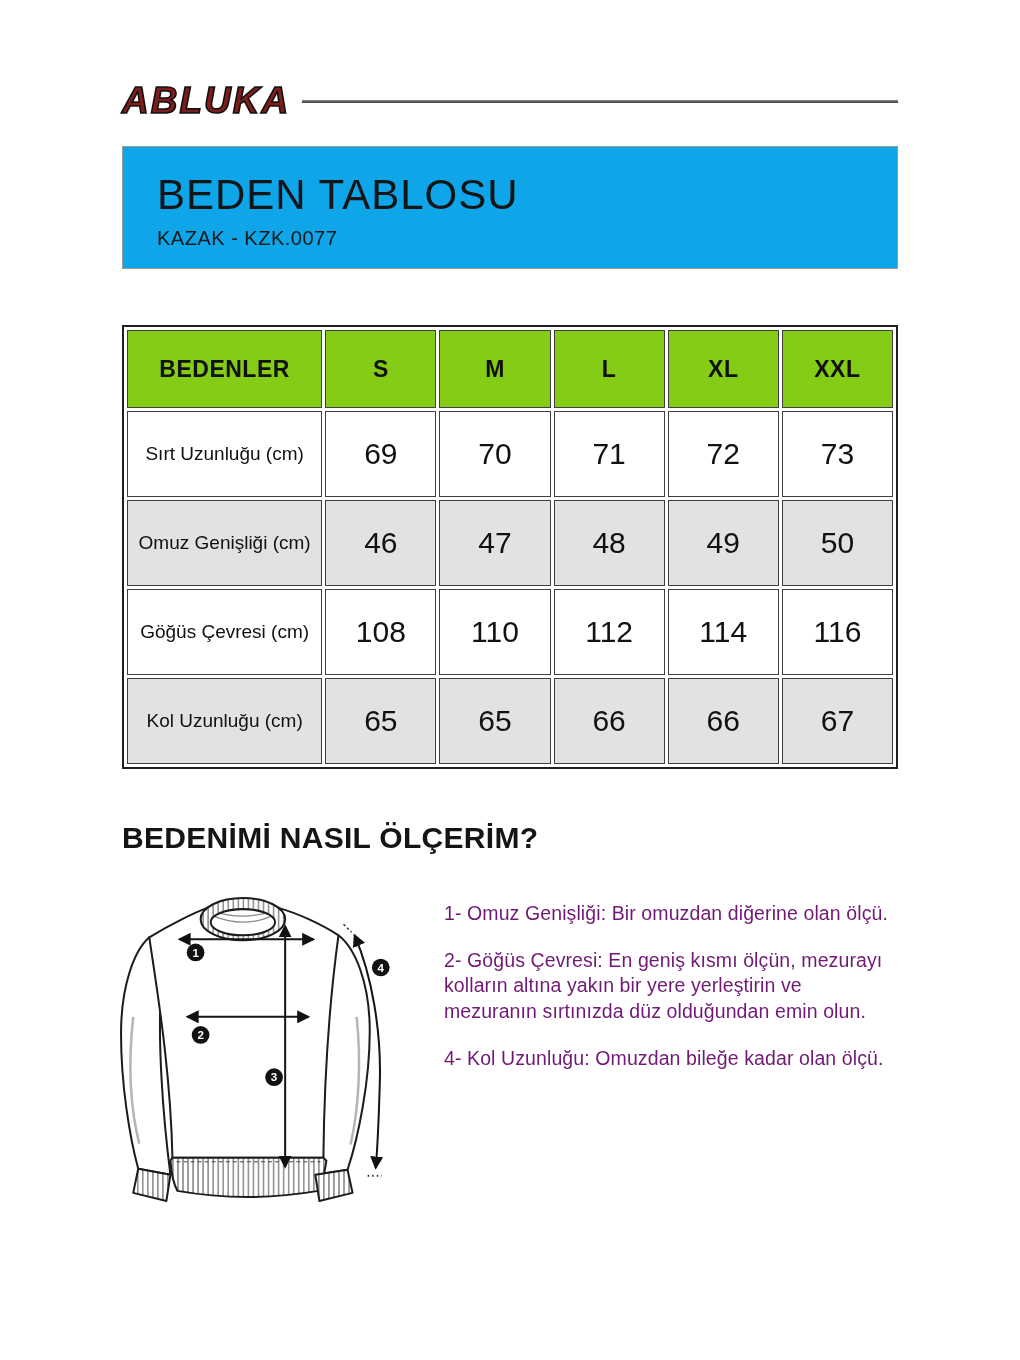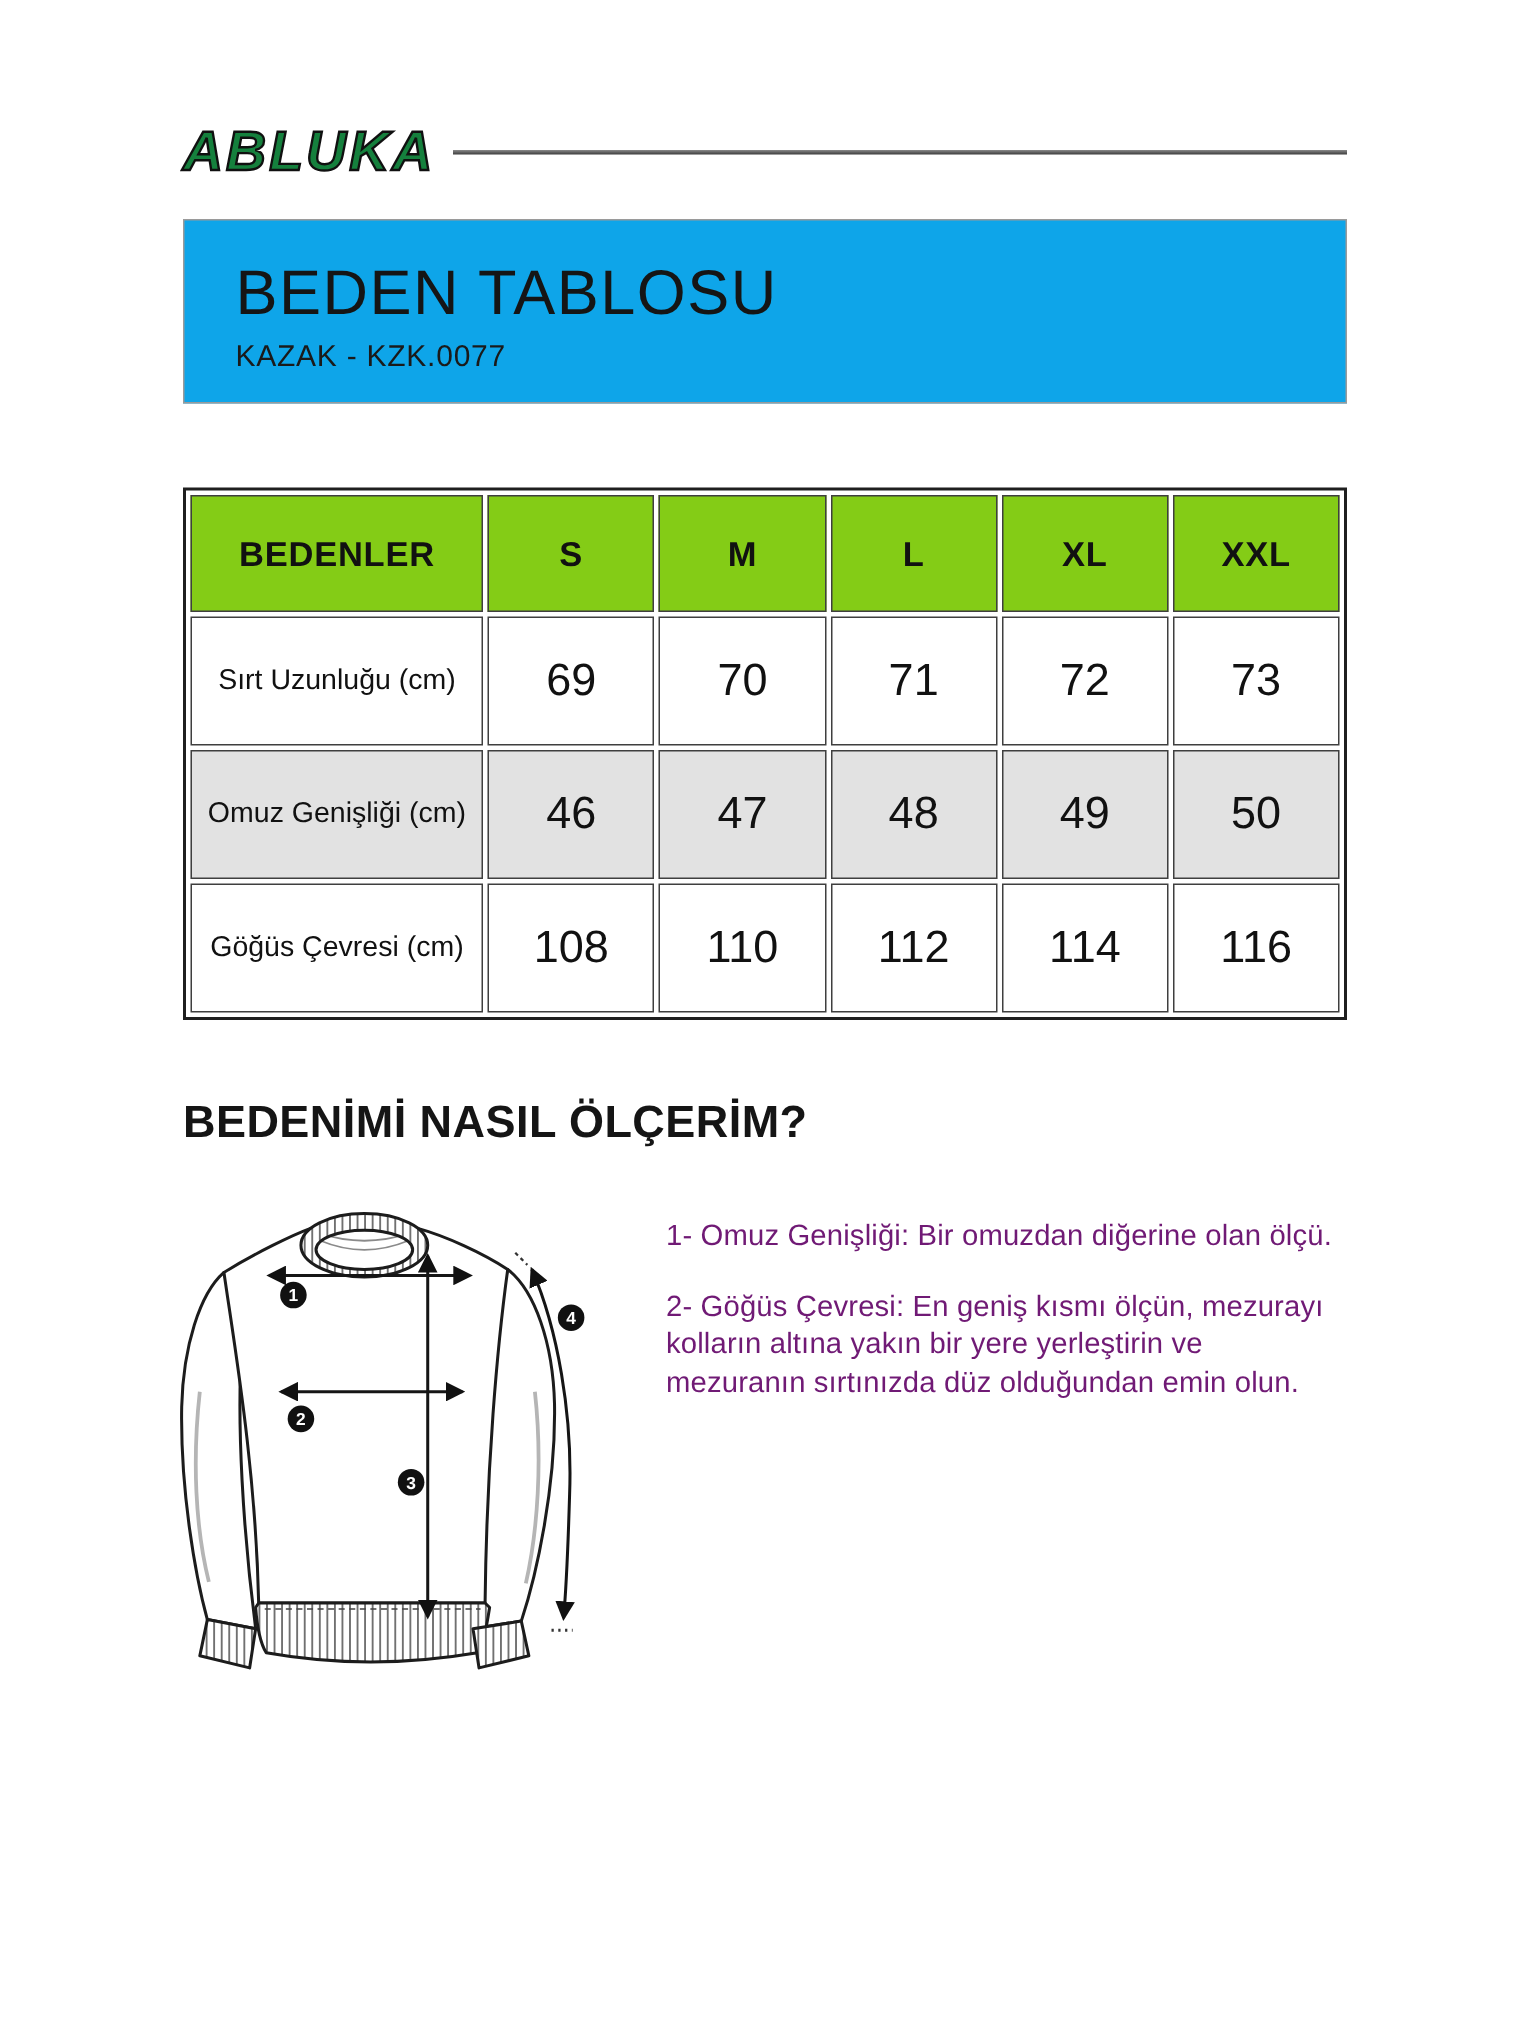--- a/index.html
+++ b/index.html
@@ -7,21 +7,21 @@
     width:1020px; height:1360px;
     font-family:"Liberation Sans", sans-serif;
     color:#111; position:relative; overflow:hidden;
   }
   .page { padding:80px 122px 0 122px; }
 
   
   .brand-row { display:flex; align-items:center; }
   .logo {
     font-size:37px; font-weight:bold; font-style:italic;
-    letter-spacing:2px; color:#15803d;
+    letter-spacing:2px; color:#7f1d1d;
     -webkit-text-stroke:1.6px #101010; white-space:nowrap;
   }
   .brand-rule { flex:1; height:3px; margin-left:12px;
     background:linear-gradient(to bottom,#8a8a8a,#3c3c3c); }
 
   
   .title-box { margin-top:24px; border:1px solid #9a9a9a; background:#0ea5e9;
     padding:24px 32px 18px 34px; }
   .title-box h1 { margin:0; font-size:42px; font-weight:normal;
     letter-spacing:1px; color:#151515; }
@@ -111,20 +111,28 @@
         <td class="val">50</td>
       </tr>
       <tr>
         <td class="rowlabel">Göğüs Çevresi (cm)</td>
         <td class="val">108</td>
         <td class="val">110</td>
         <td class="val">112</td>
         <td class="val">114</td>
         <td class="val">116</td>
       </tr>
+      <tr>
+        <td class="rowlabel">Kol Uzunluğu (cm)</td>
+        <td class="val">65</td>
+        <td class="val">65</td>
+        <td class="val">66</td>
+        <td class="val">66</td>
+        <td class="val">67</td>
+      </tr>
     </tbody>
   </table>
 
   <h2 class="measure-heading">BEDENİMİ NASIL ÖLÇERİM?</h2>
 
   <div class="measure-row">
 
     <div class="diagram">
       <svg viewBox="0 0 320 328" width="322" height="332">
         <defs>
@@ -177,16 +185,17 @@
         <g>
           <circle cx="279" cy="81" r="8.8" fill="#111"></circle>
           <text class="marker-num" x="279" y="85.2">4</text>
         </g>
       </svg>
     </div>
 
     <div class="instructions">
       <p>1- Omuz Genişliği: Bir omuzdan diğerine olan ölçü.</p>
       <p>2- Göğüs Çevresi: En geniş kısmı ölçün, mezurayı kolların altına yakın bir yere yerleştirin ve mezuranın sırtınızda düz olduğundan emin olun.</p>
+      <p>4- Kol Uzunluğu: Omuzdan bileğe kadar olan ölçü.</p>
     </div>
 
   </div>
 </div>
 
 </body></html>

